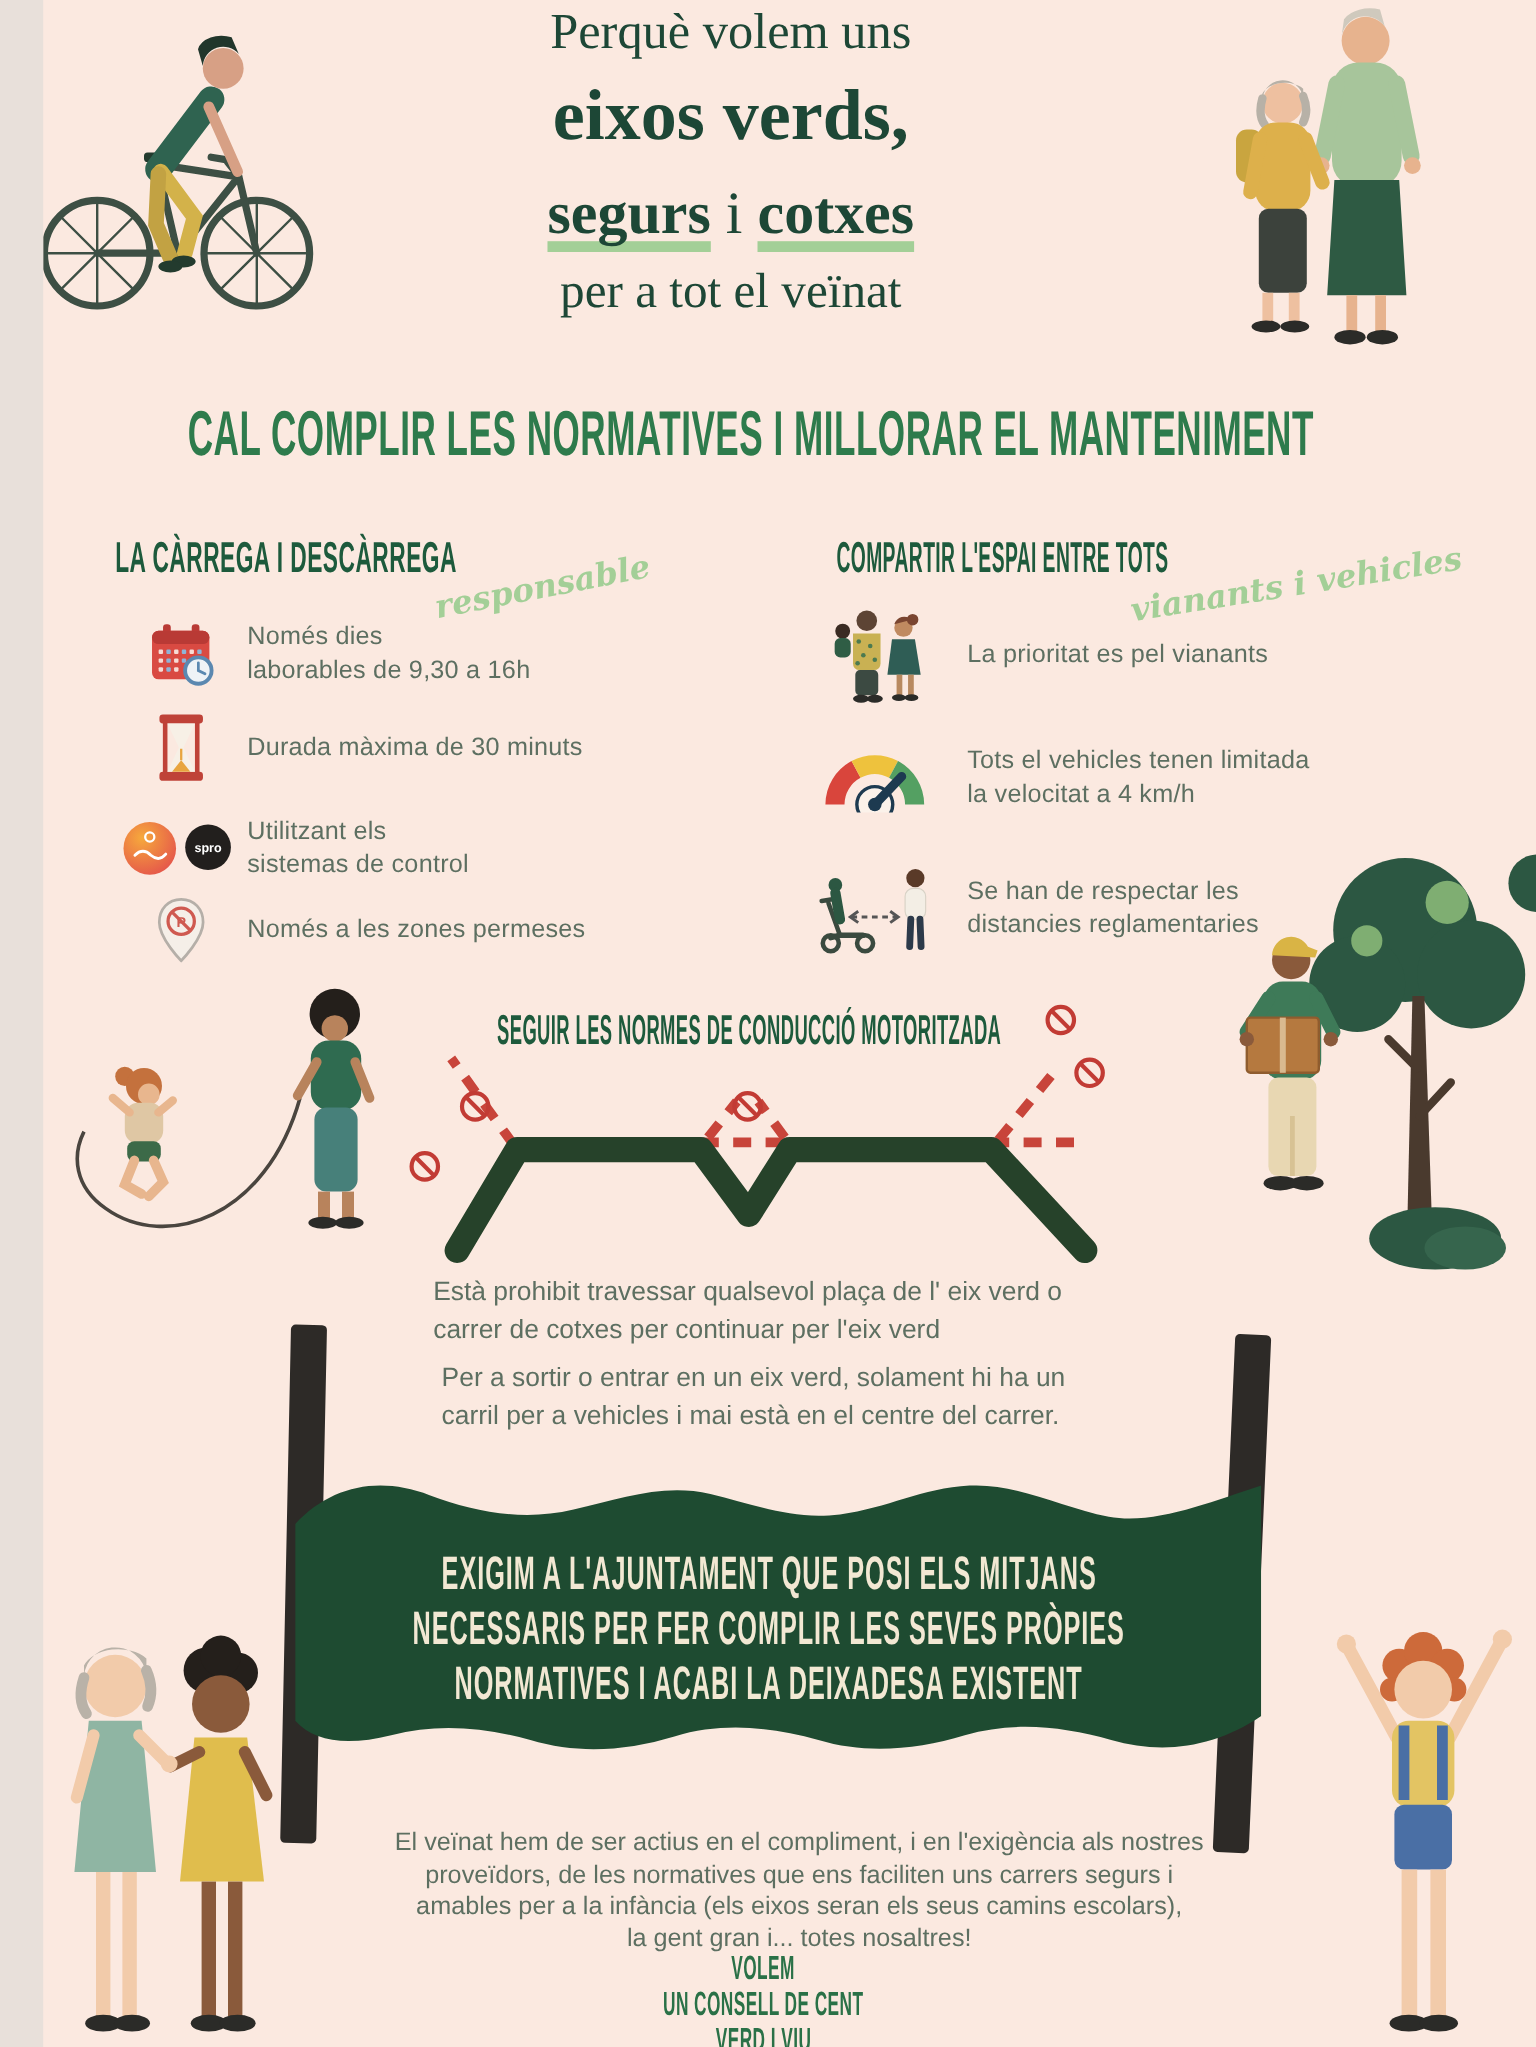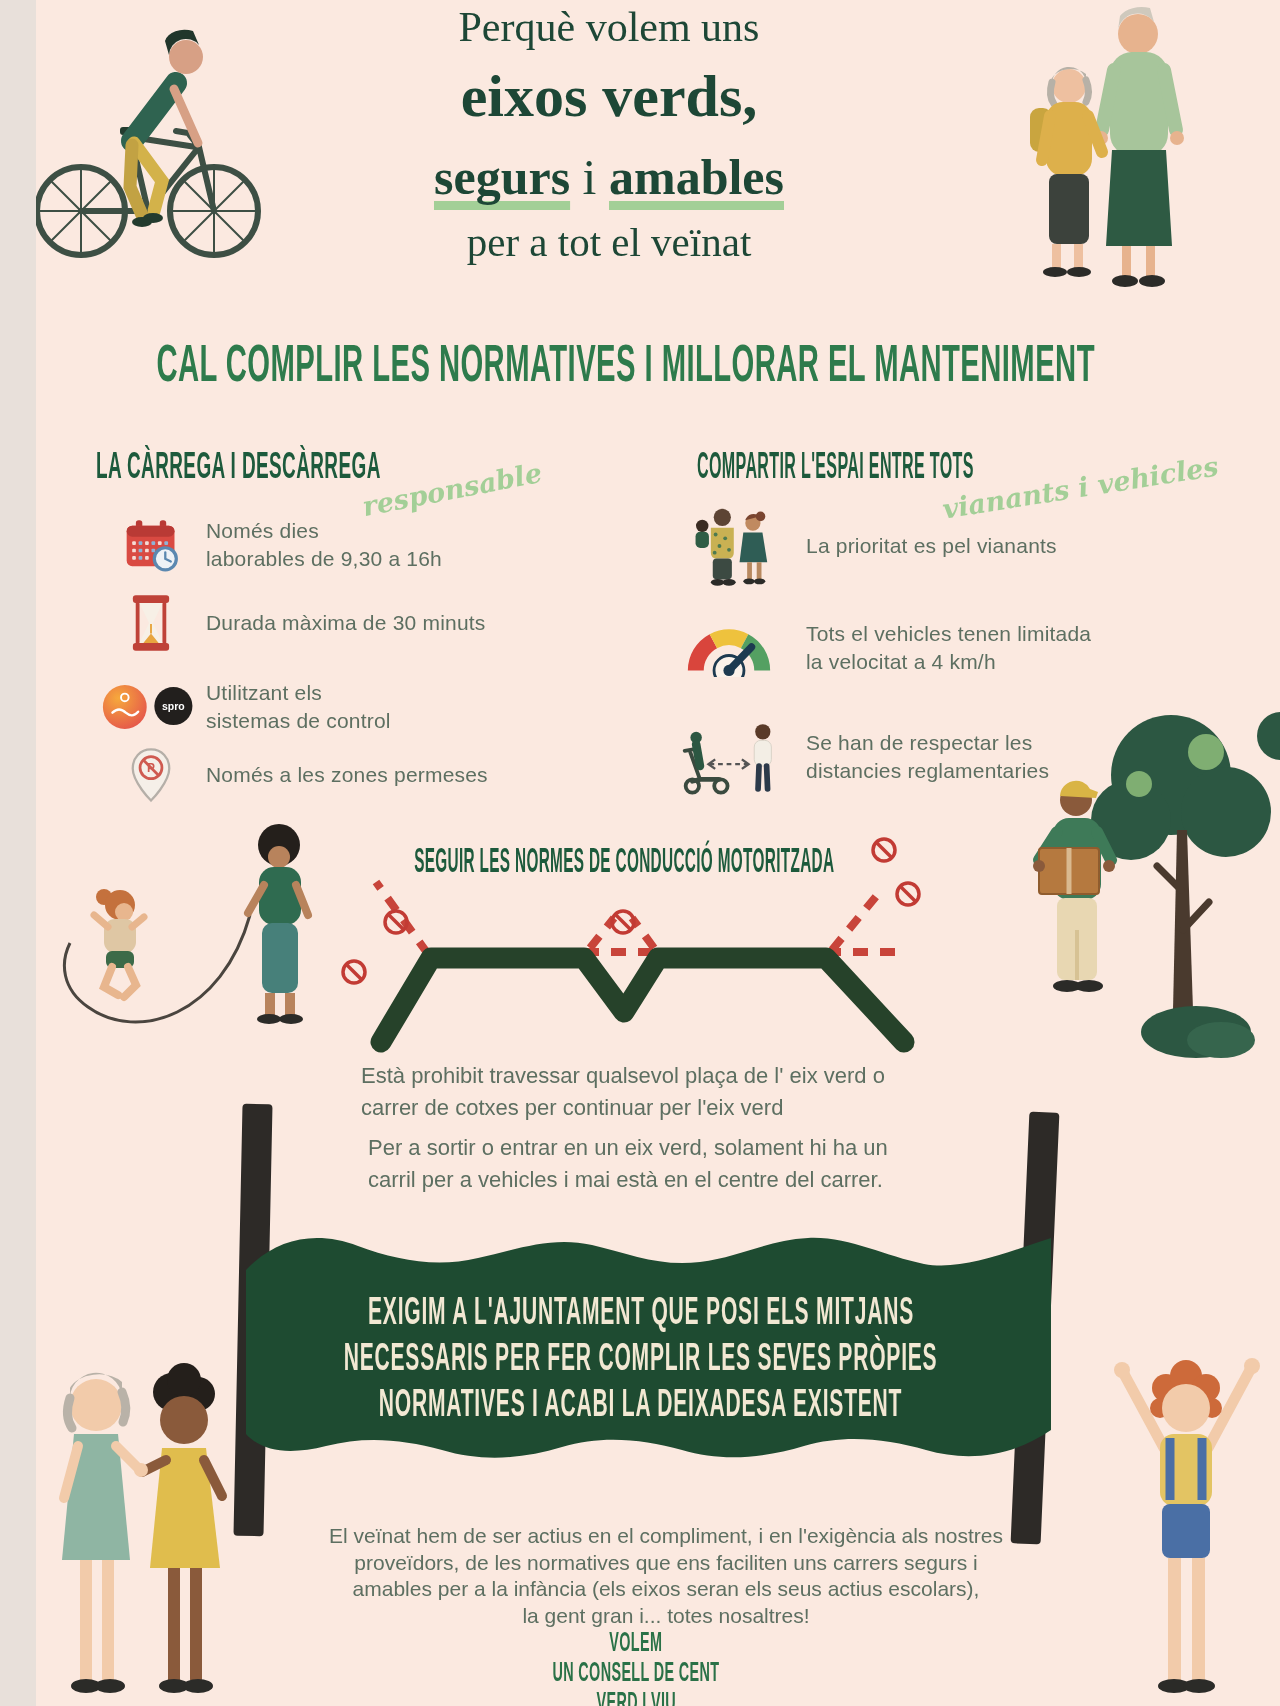--- a/index.html
+++ b/index.html
@@ -81,21 +81,21 @@
       <ellipse cx="93" cy="272" rx="12" ry="5" fill="#2b2b28"></ellipse>
     </svg>
   </div>
 
   <div class="title abs" style="left:288px;top:2px;width:570px">
     <div style="font-size:42px;line-height:50px">Perquè volem uns</div>
     <div style="font-size:60px;line-height:88px;font-weight:bold">eixos verds,</div>
     <div style="font-size:50px;line-height:74px">
       <span class="scribble" style="font-weight:bold">segurs</span>
       <span>i</span>
-      <span class="scribble" style="font-weight:bold">amables</span>
+      <span class="scribble" style="font-weight:bold">cotxes</span>
     </div>
     <div style="font-size:41px;line-height:56px">per a tot el veïnat</div>
   </div>
 
   <div class="abs" style="left:40px;top:342px;width:1100px;text-align:center;line-height:40px">
     <span class="hl h-main">CAL COMPLIR LES NORMATIVES I MILLORAR EL MANTENIMENT</span>
   </div>
 
   <div class="abs" style="left:60px;top:449px;line-height:34px">
     <span class="hl h-left">LA CÀRREGA I DESCÀRREGA</span>
@@ -375,21 +375,21 @@
   </div>
   <div class="abs" style="left:200px;top:1288px;width:810px">
     <div class="banner-line"><span class="hl">EXIGIM A L'AJUNTAMENT QUE POSI ELS MITJANS</span></div>
     <div class="banner-line"><span class="hl">NECESSARIS PER FER COMPLIR LES SEVES PRÒPIES</span></div>
     <div class="banner-line"><span class="hl">NORMATIVES I ACABI LA DEIXADESA EXISTENT</span></div>
   </div>
 
   <div class="abs closing" style="left:200px;top:1523px;width:860px">
     <div>El veïnat hem de ser actius en el compliment, i en l'exigència als nostres</div>
     <div>proveïdors, de les normatives que ens faciliten uns carrers segurs i</div>
-    <div>amables per a la infància (els eixos seran els seus actius escolars),</div>
+    <div>amables per a la infància (els eixos seran els seus camins escolars),</div>
     <div>la gent gran i... totes nosaltres!</div>
   </div>
 
   <div class="abs" style="left:330px;top:1626px;width:540px">
     <div class="logo-line"><span class="hl">VOLEM</span></div>
     <div class="logo-line"><span class="hl">UN CONSELL DE CENT</span></div>
     <div class="logo-line"><span class="hl">VERD I VIU</span></div>
   </div>
 
   <div class="abs" style="left:0;top:1330px">

